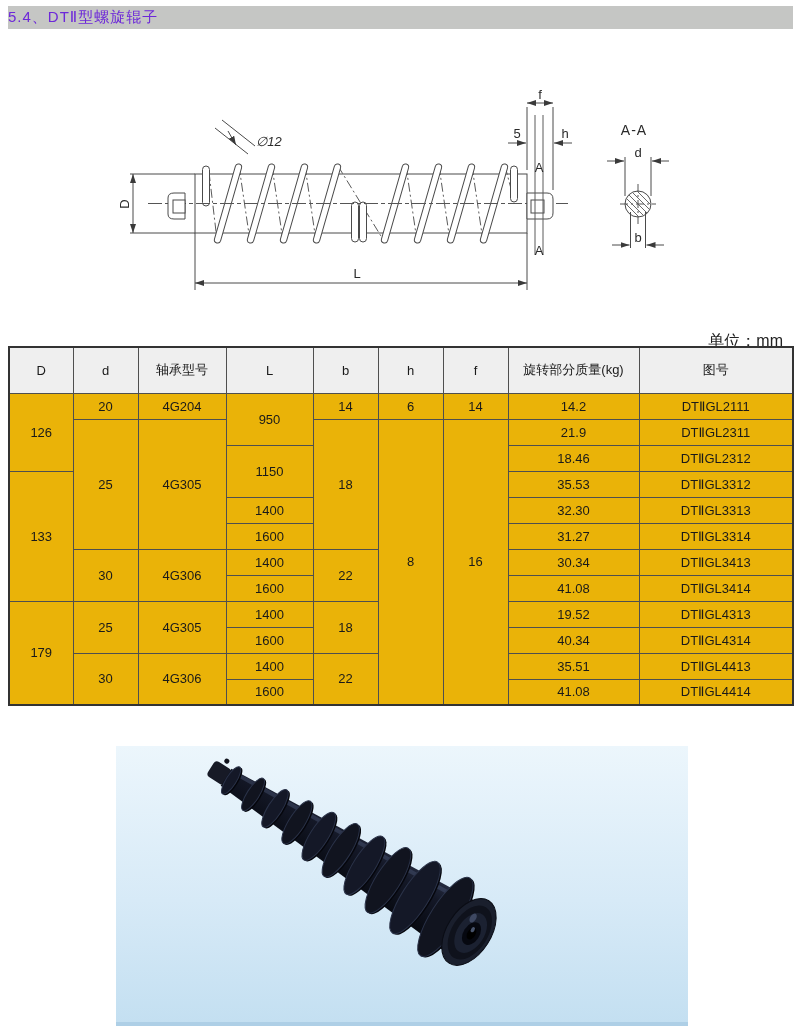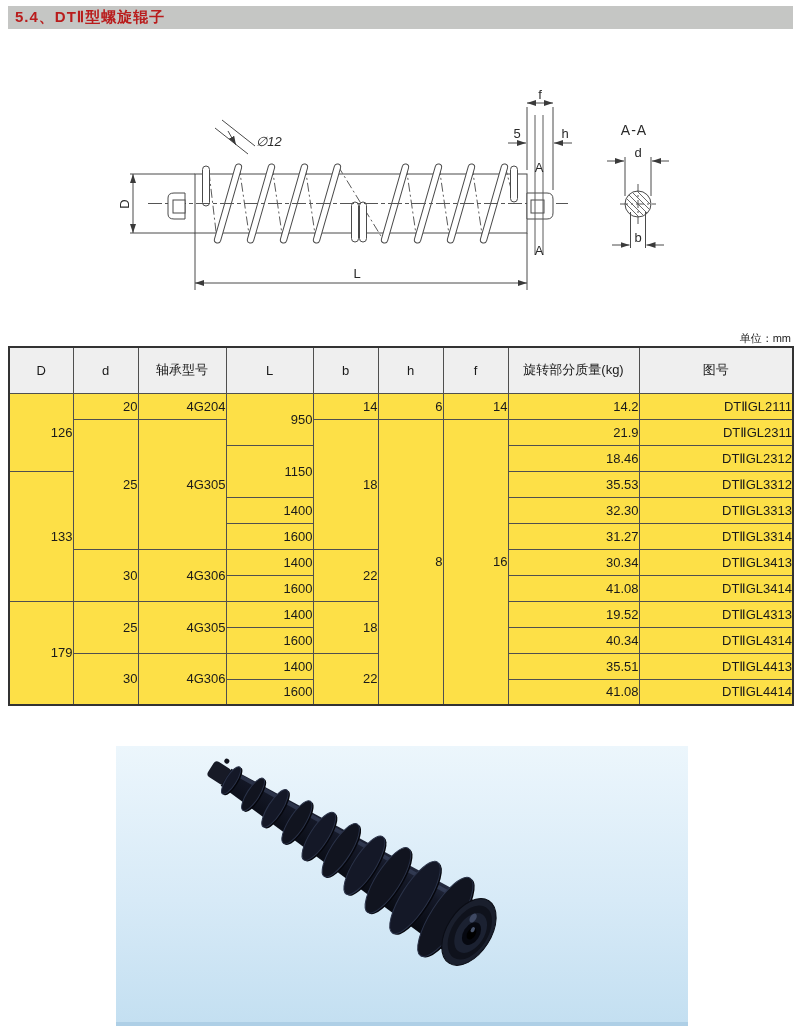--- a/index.html
+++ b/index.html
@@ -1,30 +1,30 @@
 <!DOCTYPE html>
 <html><head>
 <meta charset="utf-8">
 <style>
   html,body{margin:0;padding:0;background:#ffffff;}
   .page{position:relative;width:800px;height:1031px;background:#ffffff;overflow:hidden;
         font-family:"Liberation Sans",sans-serif;color:#1a1a1a;}
   .titlebar{position:absolute;left:8px;top:6px;width:785px;height:23px;background:#c5c6c4;
             display:flex;align-items:center;}
-  .titletext{color:#b91c1c;font-weight:bold;font-size:15px;padding-left:7px;letter-spacing:1px;}
+  .titletext{color:#6d28d9;font-weight:normal;font-size:15px;padding-left:0;letter-spacing:1px;}
   .drawing-svg{position:absolute;left:0;top:75px;width:800px;height:235px;}
-  .unit-note{position:absolute;right:9px;top:331px;font-size:11px;color:#222;}
+  .unit-note{position:absolute;right:17px;top:331px;font-size:16px;color:#222;}
   .tablewrap{position:absolute;left:8px;top:346px;}
   table.spec{border-collapse:collapse;table-layout:fixed;width:784px;border:2px solid #333;}
   table.spec th, table.spec td{border:1px solid #4f4f4f;text-align:center;vertical-align:middle;
     font-size:13px;padding:0;font-weight:normal;white-space:nowrap;}
   table.spec thead tr{height:46px;}
   table.spec tbody tr{height:26px;}
   table.spec th{background:#efefef;}
-  table.spec td{background:#fde047;text-align:right;}
+  table.spec td{background:#eab308;}
   .photo-svg{position:absolute;left:116px;top:746px;width:572px;height:280px;}
   svg text{font-family:"Liberation Sans",sans-serif;}
 </style>
 </head>
 <body>
 
 <div class="page">
 
   <div class="titlebar">
     <span class="titletext">5.4、DTⅡ型螺旋辊子</span>

